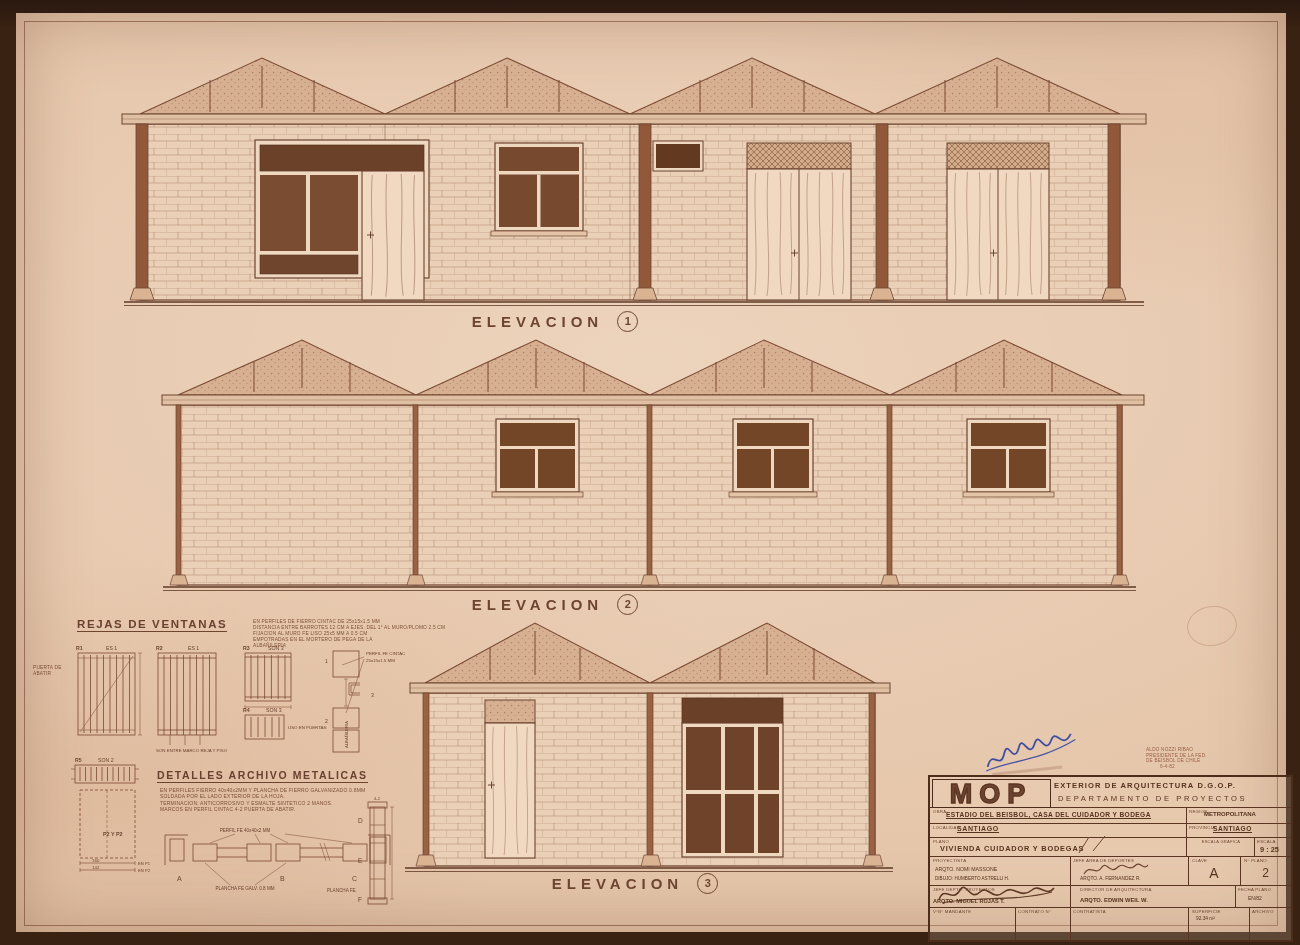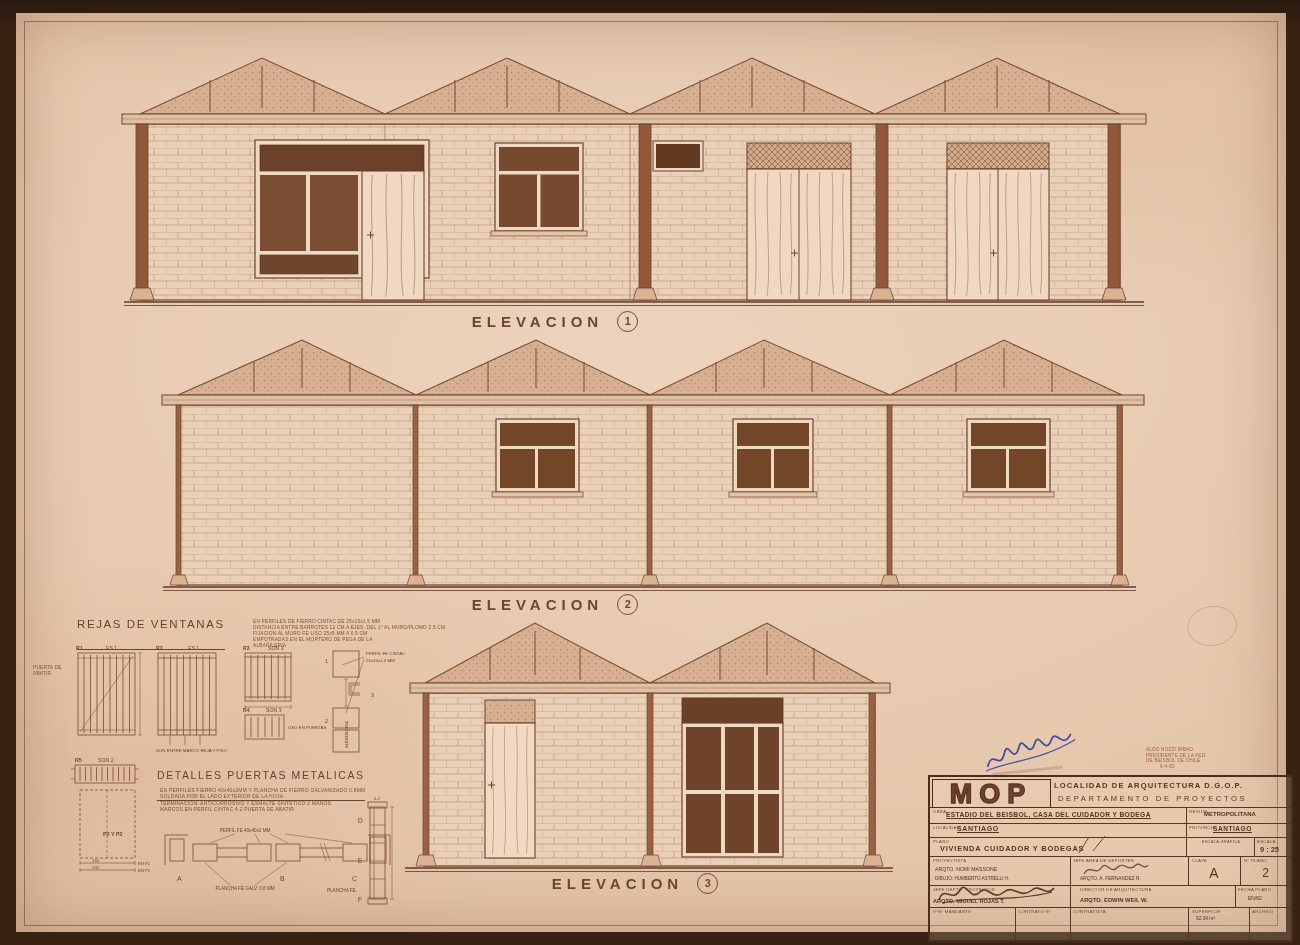--- a/index.html
+++ b/index.html
@@ -16,21 +16,21 @@
          box-shadow:inset 0 0 70px rgba(110,62,38,.35);}
   .inner-frame{position:absolute;left:24px;top:21px;width:1252px;height:903px;
          border:1px solid rgba(115,66,44,.6);pointer-events:none;}
   .abs{position:absolute;}
   svg{display:block;overflow:visible;}
   text{font-family:"Liberation Sans",sans-serif;fill:#6d4430;}
   .elev-label{display:flex;align-items:center;justify-content:center;gap:14px;
       font-size:15px;letter-spacing:5px;font-weight:bold;color:#6d4430;}
   .elev-label .num{width:19px;height:19px;border:1.6px solid #6d4430;border-radius:50%;
       display:flex;align-items:center;justify-content:center;font-size:11px;letter-spacing:0;}
-  .h-title{font-weight:normal;letter-spacing:1.6px;border-bottom:1.3px solid #6d4430;padding-bottom:19px;color:#6a4130;}
+  .h-title{font-weight:bold;letter-spacing:1.6px;border-bottom:1.3px solid #6d4430;padding-bottom:1px;color:#6a4130;}
   .micro{color:#7c5138;line-height:6px;font-size:4.8px;letter-spacing:.2px;}
   .micro div{white-space:nowrap;}
   
   .tb{position:absolute;left:928px;top:775px;width:361px;height:163px;
       border:2.5px solid #4c2d1c;background:rgba(240,214,188,.20);color:#5f3a26;}
   .tb .cellL{position:absolute;font-size:4.3px;letter-spacing:.3px;color:#6d4632;white-space:nowrap;}
   .tb .val{position:absolute;white-space:nowrap;color:#57341f;}
   .tb .hline{position:absolute;height:1px;background:#5a3522;left:0;width:100%;}
   .tb .vline{position:absolute;width:1px;background:#5a3522;}
   .u{border-bottom:.8px solid #57341f;}
@@ -255,21 +255,21 @@
   <div class="abs h-title" style="left:77px;top:618px;font-size:11.5px">REJAS DE VENTANAS</div>
   <div class="abs micro" style="left:253px;top:619px">
     <div>EN PERFILES DE FIERRO CINTAC DE 25x15x1.5 MM</div>
     <div>DISTANCIA ENTRE BARROTES 12 CM A EJES. DEL 1° AL MURO/PLOMO 2.5 CM</div>
     <div>FIJACION AL MURO FE LISO 25x5 MM A 0.5 CM</div>
     <div>EMPOTRADAS EN EL MORTERO DE PEGA DE LA</div>
     <div>ALBAÑILERIA</div>
   </div>
   <div class="abs micro" style="left:33px;top:665px;width:40px;white-space:normal">PUERTA DE ABATIR</div>
 
-  <div class="abs h-title" style="left:157px;top:769px;font-size:10.5px">DETALLES PUERTAS METALICAS</div>
+  <div class="abs h-title" style="left:157px;top:769px;font-size:10.5px">DETALLES ARCHIVO METALICAS</div>
   <div class="abs micro" style="left:160px;top:787px;font-size:5px;line-height:6.4px">
     <div>EN PERFILES FIERRO 40x40x2MM Y PLANCHA DE FIERRO GALVANIZADO 0.8MM</div>
     <div>SOLDADA POR EL LADO EXTERIOR DE LA HOJA.</div>
     <div>TERMINACION: ANTICORROSIVO Y ESMALTE SINTETICO 2 MANOS.</div>
     <div>MARCOS EN PERFIL CINTAC 4-2 PUERTA DE ABATIR.</div>
   </div>
 
   <svg class="abs" style="left:30px;top:613px" width="430" height="310" viewBox="0 0 430 310">
     <g stroke="#7b4a33" stroke-width=".8" fill="none">
 
@@ -412,21 +412,21 @@
     <div class="vline" style="left:85px;top:130px;height:33px"></div>
     <div class="vline" style="left:140px;top:130px;height:33px"></div>
     <div class="vline" style="left:258px;top:130px;height:33px"></div>
     <div class="vline" style="left:319px;top:130px;height:33px"></div>
 
     <div class="logo-box">
       <svg width="117" height="27" viewBox="0 0 117 27">
         <text x="58" y="23" text-anchor="middle" font-size="27" font-weight="bold" letter-spacing="7" fill="none" stroke="#5a3522" stroke-width="1.4">MOP</text>
       </svg>
     </div>
-    <div class="val" style="left:124px;top:4px;font-size:7.6px;letter-spacing:1.1px;font-weight:bold">LOCALIDAD DE ARQUITECTURA D.G.O.P.</div>
+    <div class="val" style="left:124px;top:4px;font-size:7.6px;letter-spacing:1.1px;font-weight:bold">EXTERIOR DE ARQUITECTURA D.G.O.P.</div>
     <div class="val" style="left:128px;top:17px;font-size:7.6px;letter-spacing:2.6px;font-weight:normal">DEPARTAMENTO DE PROYECTOS</div>
 
     <div class="cellL" style="left:3px;top:32px">OBRA</div>
     <div class="val u" style="left:16px;top:34px;font-size:6.6px;letter-spacing:.4px;font-weight:bold">ESTADIO DEL BEISBOL, CASA DEL CUIDADOR Y BODEGA</div>
     <div class="cellL" style="left:259px;top:32px">REGION</div>
     <div class="val" style="left:274px;top:34px;font-size:6px;font-weight:bold">METROPOLITANA</div>
 
     <div class="cellL" style="left:3px;top:48px">LOCALIDAD</div>
     <div class="val u" style="left:27px;top:48px;font-size:7px;font-weight:bold;letter-spacing:.6px">SANTIAGO</div>
     <div class="cellL" style="left:259px;top:48px">PROVINCIA</div>

